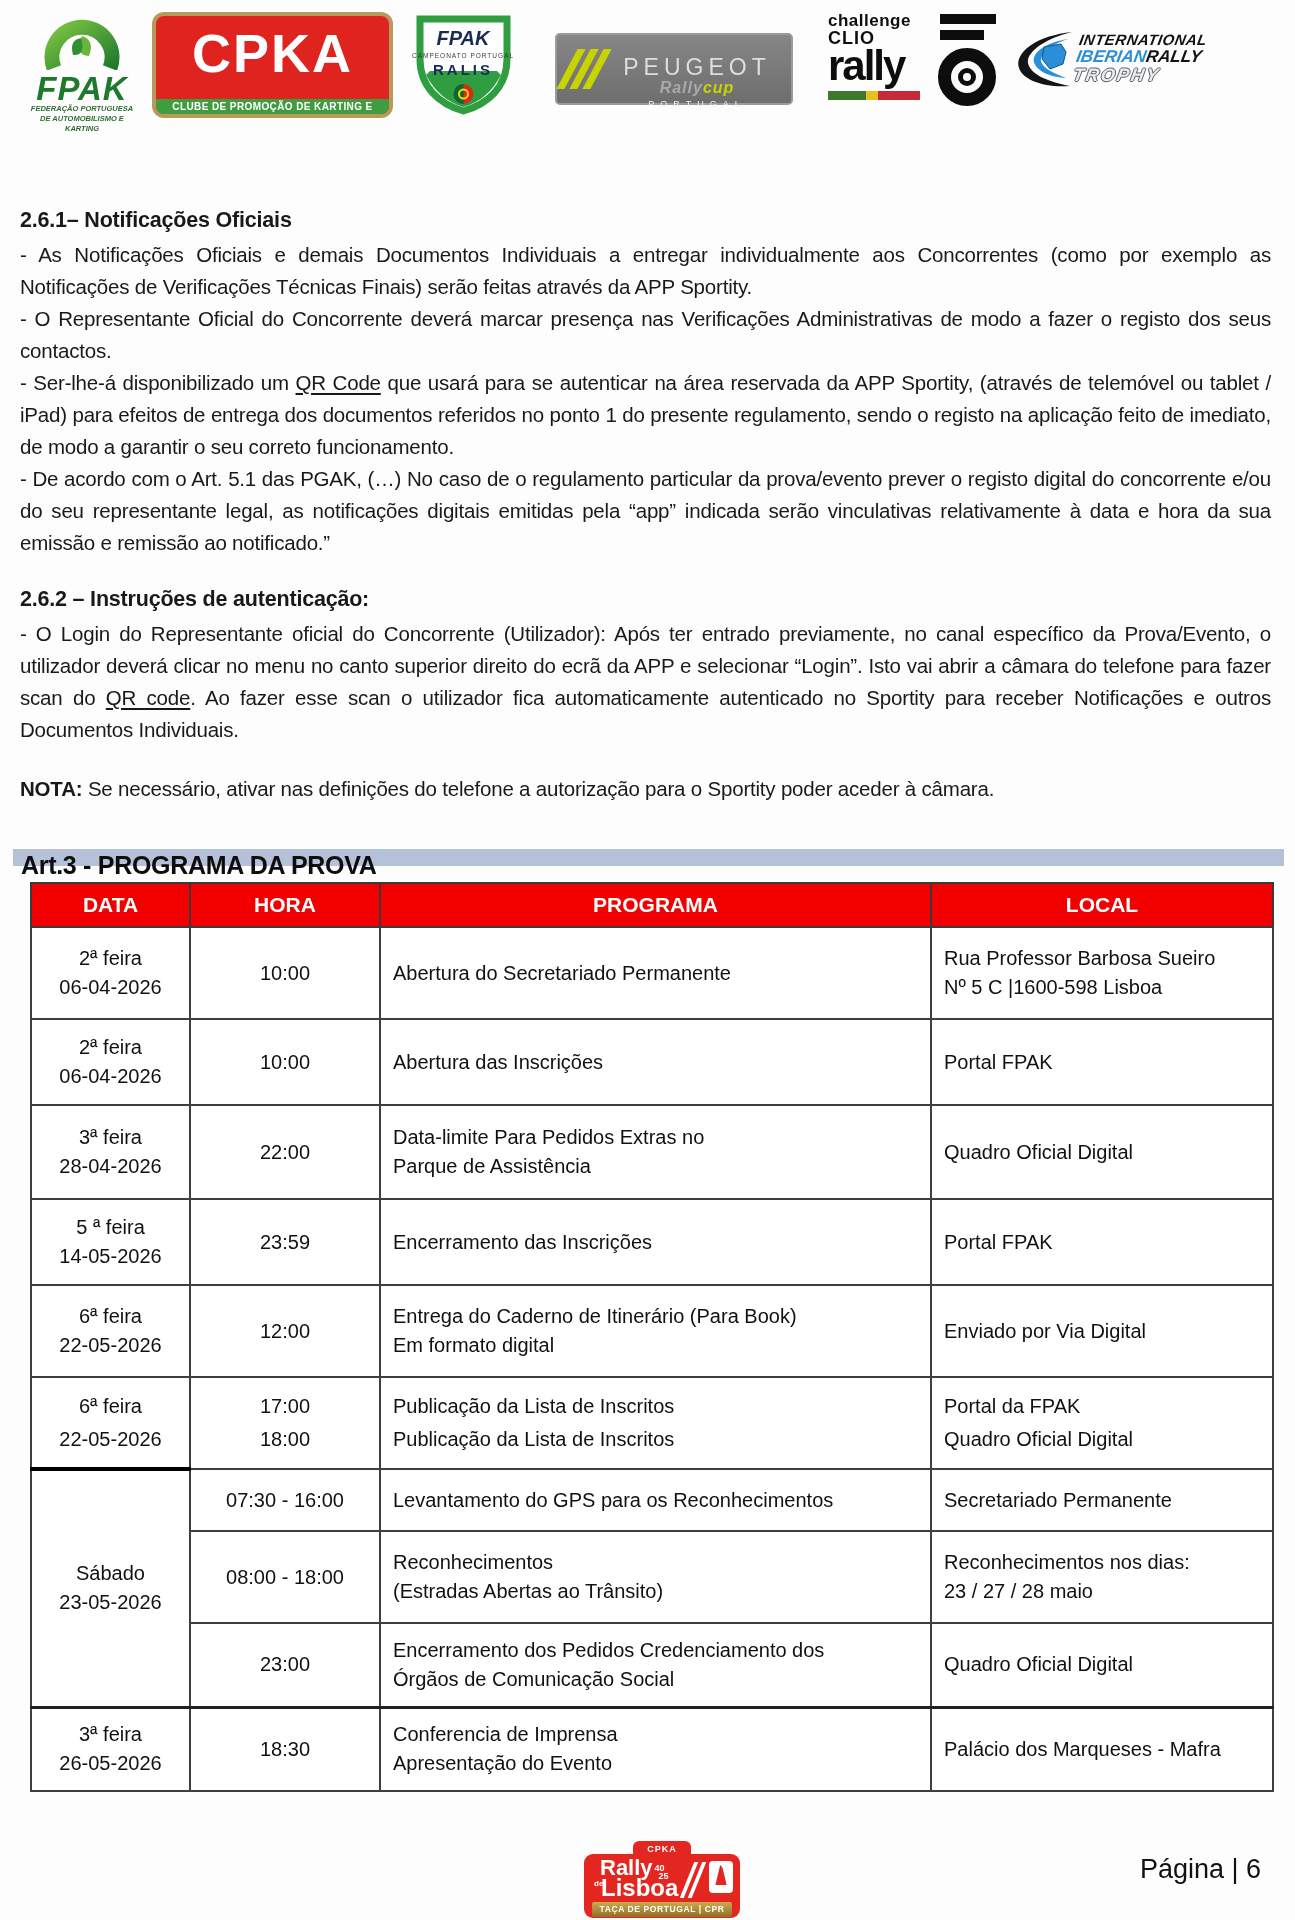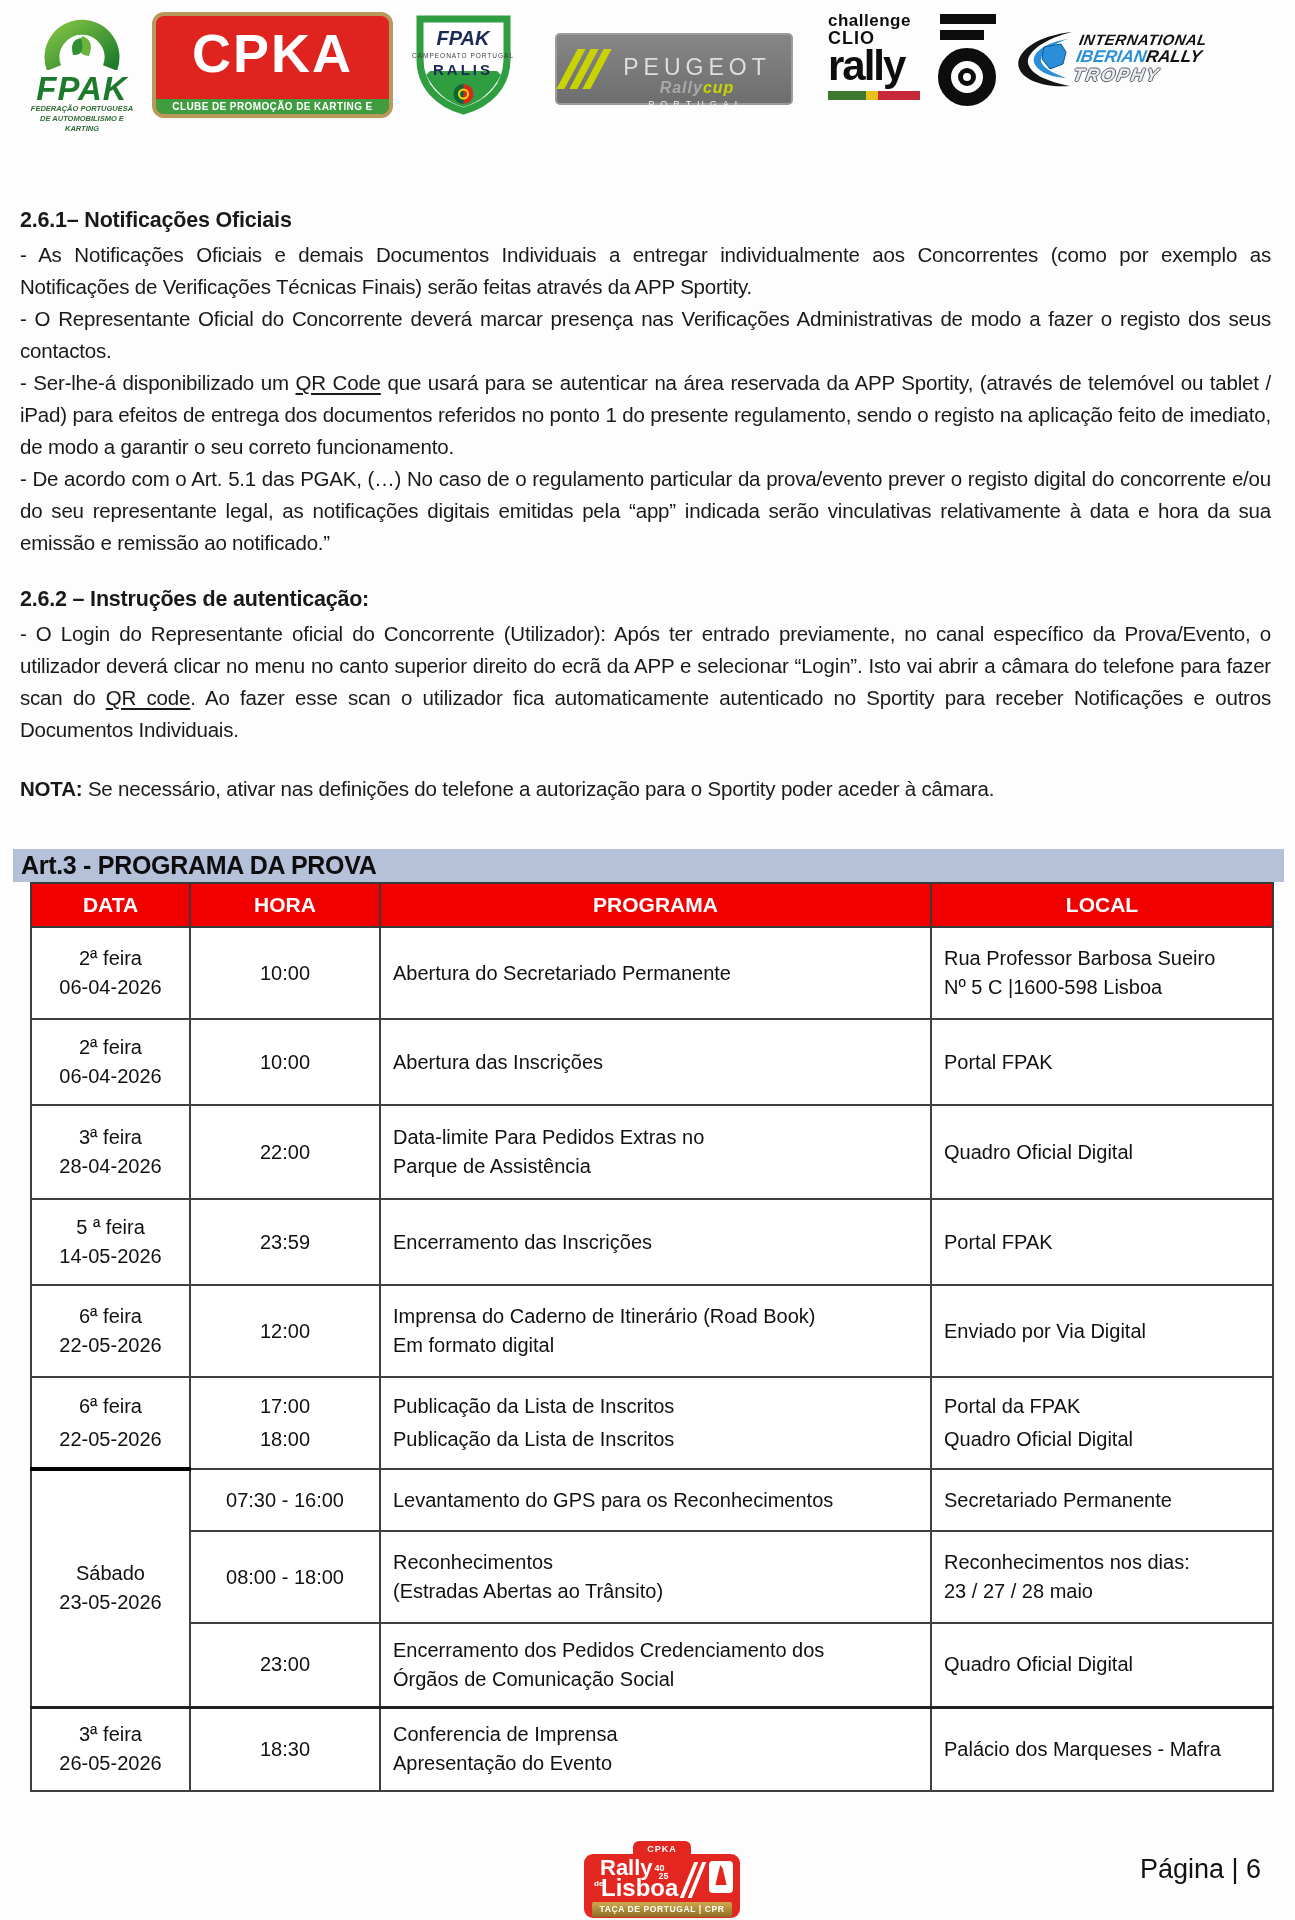--- a/index.html
+++ b/index.html
@@ -72,21 +72,21 @@
   .doc { position:absolute; left:20px; right:24px; top:204px; font-size:20.5px; line-height:32px;
          letter-spacing:-0.2px; text-align:justify; color:#191919; }
   .doc h2 { font-size:21.5px; font-weight:700; letter-spacing:-0.2px; margin:0 0 3px 0; text-align:left; }
   .doc p { margin:0; }
   .gap-lg { margin-bottom:24px !important; }
   .gap-xl { margin-bottom:27px !important; }
   .u { text-decoration:underline; text-underline-offset:3px; }
   .b { font-weight:700; }
 
   
-  .art3 { position:absolute; left:13px; top:849px; width:1271px; height:33px; background:#b5c1d9; }
+  .art3 { position:absolute; left:13px; top:849px; width:1271px; height:17px; background:#b5c1d9; }
   .art3 span { display:block; font-size:25px; font-weight:800; color:#0d0d0d; padding:2px 0 0 8px; letter-spacing:-0.3px; }
 
   table.prog { position:absolute; left:30px; top:882px; width:1242px; border-collapse:collapse; table-layout:fixed;
                font-size:20px; color:#111; }
   table.prog th { background:#f20000; color:#fff; font-size:21px; font-weight:700; height:44px;
                   border:2px solid #3a3a3a; text-align:center; }
   table.prog td { border:2px solid #3f3f3f; vertical-align:middle; background:#fff; }
   td.c-date, td.c-hora { text-align:center; }
   td.c-prog, td.c-loc { text-align:left; padding-left:12px; padding-right:6px; }
   .line { line-height:29px; }
@@ -307,21 +307,21 @@
 
     <tr style="height:92px">
       <td class="c-date">
             <div class="line">6ª feira</div>
             <div class="line">22-05-2026</div>
           </td>
       <td class="c-hora">
             <div class="line">12:00</div>
           </td>
       <td class="c-prog">
-            <div class="line">Imprensa do Caderno de Itinerário (Road Book)</div>
+            <div class="line">Entrega do Caderno de Itinerário (Para Book)</div>
             <div class="line">Em formato digital</div>
           </td>
       <td class="c-loc">
             <div class="line">Enviado por Via Digital</div>
           </td>
     </tr>
 
     <tr class="r6" style="height:92px">
       <td class="c-date">
             <div class="line">6ª feira</div>

